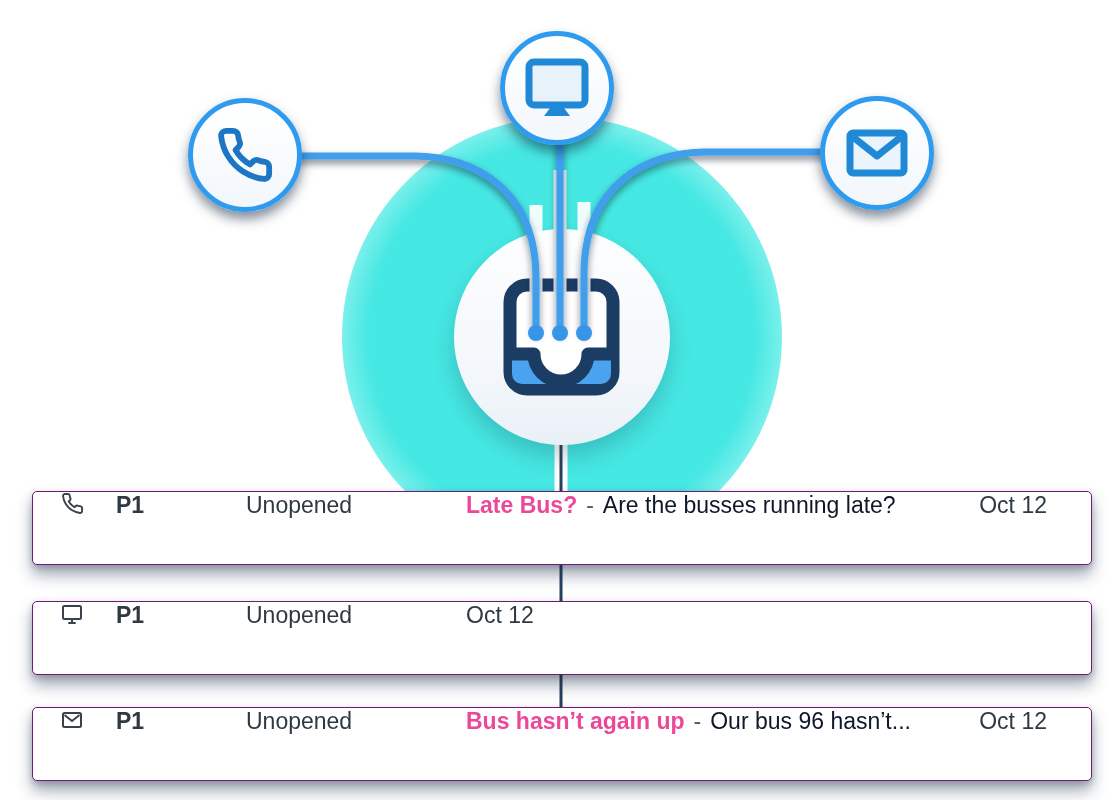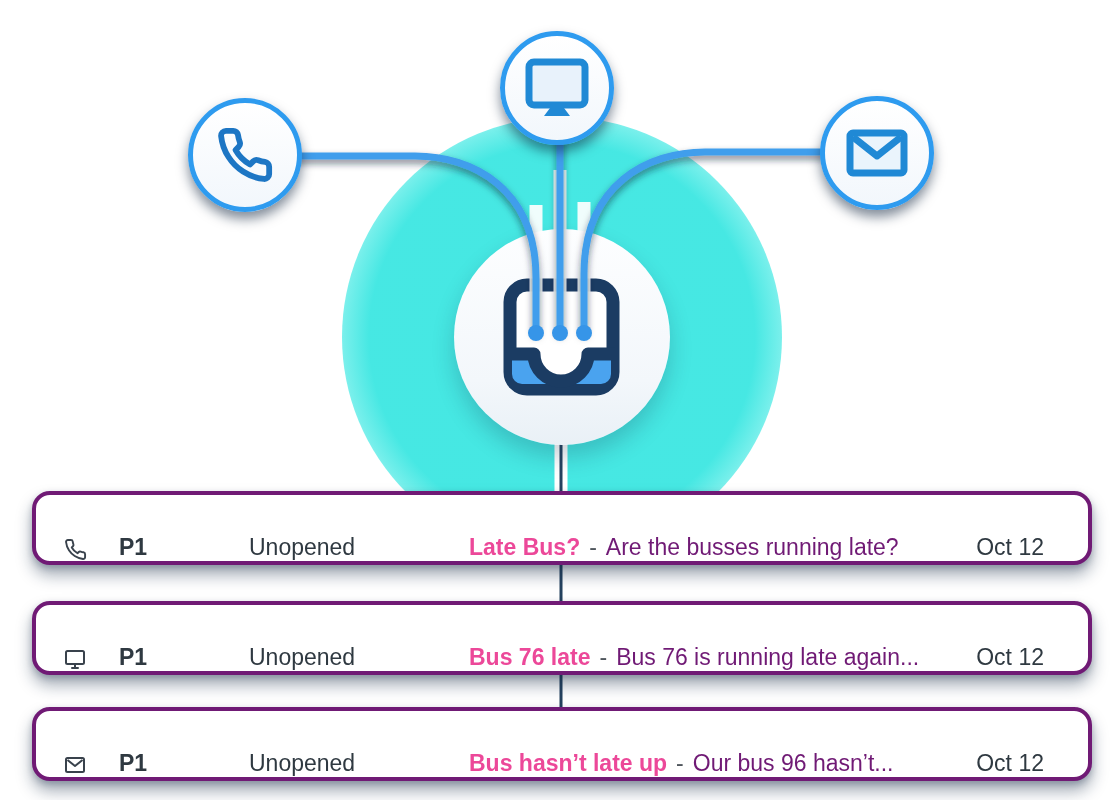--- a/index.html
+++ b/index.html
@@ -38,37 +38,37 @@
     background:linear-gradient(180deg,#ffffff 0%,#f2f7fc 100%);
     box-shadow:0 7px 12px rgba(10,30,55,0.5);
     display:flex;align-items:center;justify-content:center;
   }
   .channel.phone{left:188px;top:98px;}
   .channel.web{left:500px;top:31px;}
   .channel.email{left:820px;top:96px;}
 
   
   .card{
-    left:32px;width:1060px;height:74px;border-radius:18px;
-    background:#ffffff;border:4px solid #701a75;
+    left:32px;width:1060px;height:74px;border-radius:5px;
+    background:#ffffff;border:1px solid #701a75;
     box-shadow:0 10px 16px rgba(16,38,65,0.38),0 3px 6px rgba(16,38,65,0.22);
-    display:flex;align-items:flex-end;box-sizing:border-box;
+    display:flex;align-items:flex-start;box-sizing:border-box;
     padding-right:44px;
     font-size:23px;color:#2f3941;
   }
   .card.r1{top:491px;}
   .card.r2{top:601px;}
   .card.r3{top:707px;}
   .c-icon{width:78px;display:flex;align-items:center;justify-content:center;flex:0 0 auto;}
   .c-pri{width:135px;padding-left:5px;font-weight:700;flex:0 0 auto;box-sizing:border-box;}
   .c-status{width:220px;font-weight:400;flex:0 0 auto;}
   .c-subline{flex:1 1 auto;white-space:nowrap;overflow:hidden;}
   .subject{color:#ec4899;font-weight:700;}
   .dash{color:#4f565c;margin:0 9px;}
-  .preview{color:#701a75;font-weight:400;}
+  .preview{color:#0f172a;font-weight:400;}
   .c-date{font-weight:400;flex:0 0 auto;}
 </style>
 </head>
 <body>
 
 <div class="canvas">
 
   <div class="abs glow"></div>
 
   <svg class="scene abs" viewBox="0 0 1120 800">
@@ -146,34 +146,31 @@
 
   <div class="abs card r2">
     <span class="c-icon">
       <svg width="24" height="24" viewBox="0 0 24 24">
         <rect x="3" y="4" width="18" height="13" rx="1.5" fill="none" stroke="#39424c" stroke-width="2"></rect>
         <path d="M9 21 h6 M12 17 v4" fill="none" stroke="#39424c" stroke-width="2" stroke-linecap="round"></path>
       </svg>
     </span>
     <span class="c-pri">P1</span>
     <span class="c-status">Unopened</span>
-    <span class="c-subline">
-      <span class="subject">Bus 76 late</span><span class="dash">-</span><span class="preview">Bus 76 is running late again...</span>
-    </span>
     <span class="c-date">Oct 12</span>
   </div>
 
   <div class="abs card r3">
     <span class="c-icon">
       <svg width="24" height="24" viewBox="0 0 24 24">
         <rect x="3" y="5" width="18" height="14" rx="1.5" fill="none" stroke="#39424c" stroke-width="2"></rect>
         <path d="M4.5 7 L12 13 L19.5 7" fill="none" stroke="#39424c" stroke-width="2" stroke-linejoin="round"></path>
       </svg>
     </span>
     <span class="c-pri">P1</span>
     <span class="c-status">Unopened</span>
     <span class="c-subline">
-      <span class="subject">Bus hasn’t late up</span><span class="dash">-</span><span class="preview">Our bus 96 hasn’t...</span>
+      <span class="subject">Bus hasn’t again up</span><span class="dash">-</span><span class="preview">Our bus 96 hasn’t...</span>
     </span>
     <span class="c-date">Oct 12</span>
   </div>
 
 </div>
 
 </body></html>

